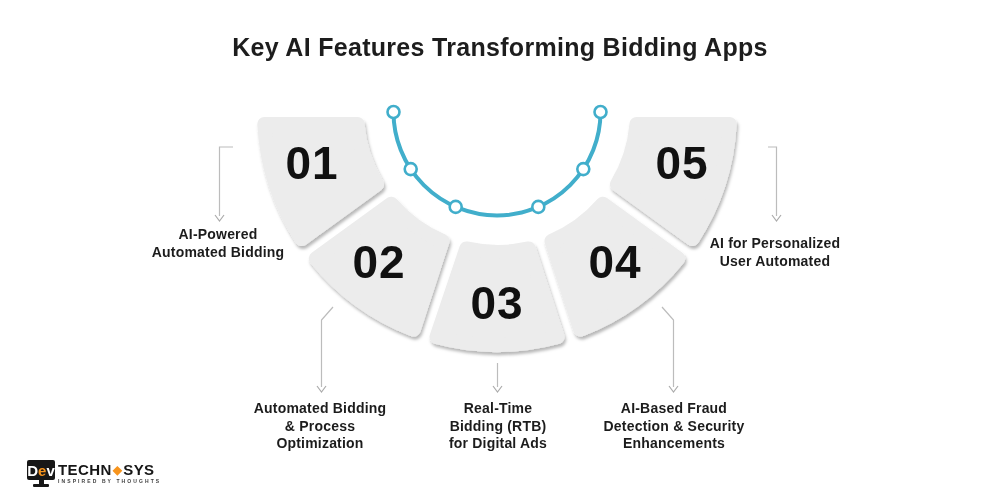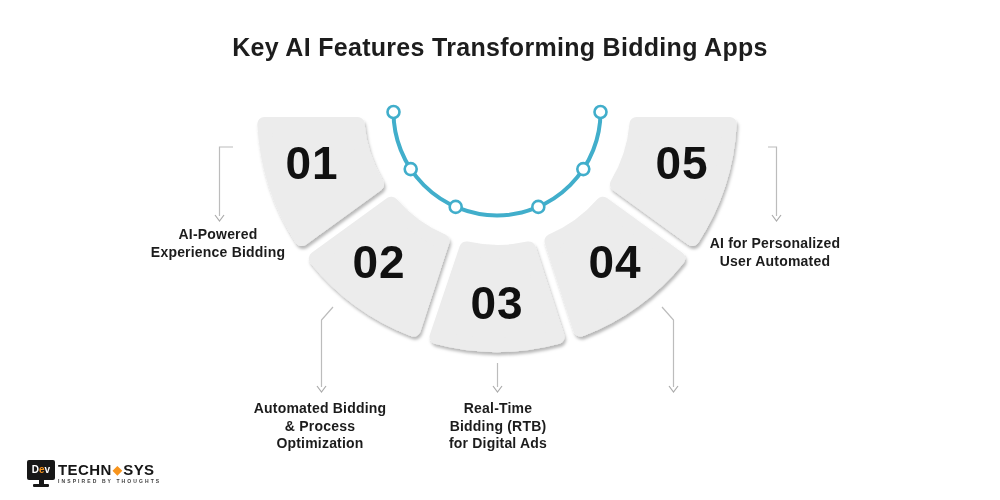--- a/index.html
+++ b/index.html
@@ -26,21 +26,21 @@
     white-space:pre-line;text-align:center;
     font-size:14px;font-weight:700;line-height:17.5px;color:#1c1c1c;letter-spacing:.2px;
   }
   
   .logo{position:absolute;left:27px;top:460px;display:flex;align-items:flex-start;}
   .monitor-wrap{display:flex;flex-direction:column;align-items:center;}
   .monitor{
     width:28px;height:20px;background:#171717;border-radius:2px;
     display:flex;align-items:center;justify-content:center;
   }
-  .monitor .scr{font-size:10px;font-weight:700;line-height:1;}
+  .monitor .scr{font-size:15px;font-weight:700;line-height:1;}
   .scr .w{color:#ffffff;}
   .scr .o{color:#f7941d;}
   .monitor-neck{width:5px;height:4px;background:#171717;}
   .monitor-base{width:16px;height:3px;background:#171717;border-radius:1px;}
   .logo-right{margin-left:3px;padding-top:2px;}
   .logo-name{
     font-size:15px;font-weight:700;color:#161616;letter-spacing:.4px;line-height:1;
     display:flex;align-items:center;
   }
   .logo-gear{
@@ -102,27 +102,30 @@
       <path class="conn" d="M 662 307 L 673.5 320 L 673.5 387"></path>
       <path class="arrow" d="M 669 386 L 673.5 392 L 678 386"></path>
     </g>
     <g>
       <path class="conn" d="M 768 147 L 776.5 147 L 776.5 216"></path>
       <path class="arrow" d="M 772 215 L 776.5 221 L 781 215"></path>
     </g>
   </svg>
 
   <div class="feature-label" style="left:218px;top:226px;">AI-Powered
-Experience Bidding</div>
+Automated Bidding</div>
   <div class="feature-label" style="left:320px;top:400px;">Automated Bidding
 &amp; Process
 Optimization</div>
   <div class="feature-label" style="left:498px;top:400px;">Real-Time
 Bidding (RTB)
 for Digital Ads</div>
+  <div class="feature-label" style="left:674px;top:400px;">AI-Based Fraud
+Detection &amp; Security
+Enhancements</div>
   <div class="feature-label" style="left:775px;top:235px;">AI for Personalized
 User Automated</div>
 
   <div class="logo">
     <div class="monitor-wrap">
       <div class="monitor">
         <span class="scr"><span class="w">D</span><span class="o">e</span><span class="w">v</span></span>
       </div>
       <div class="monitor-neck"></div>
       <div class="monitor-base"></div>

